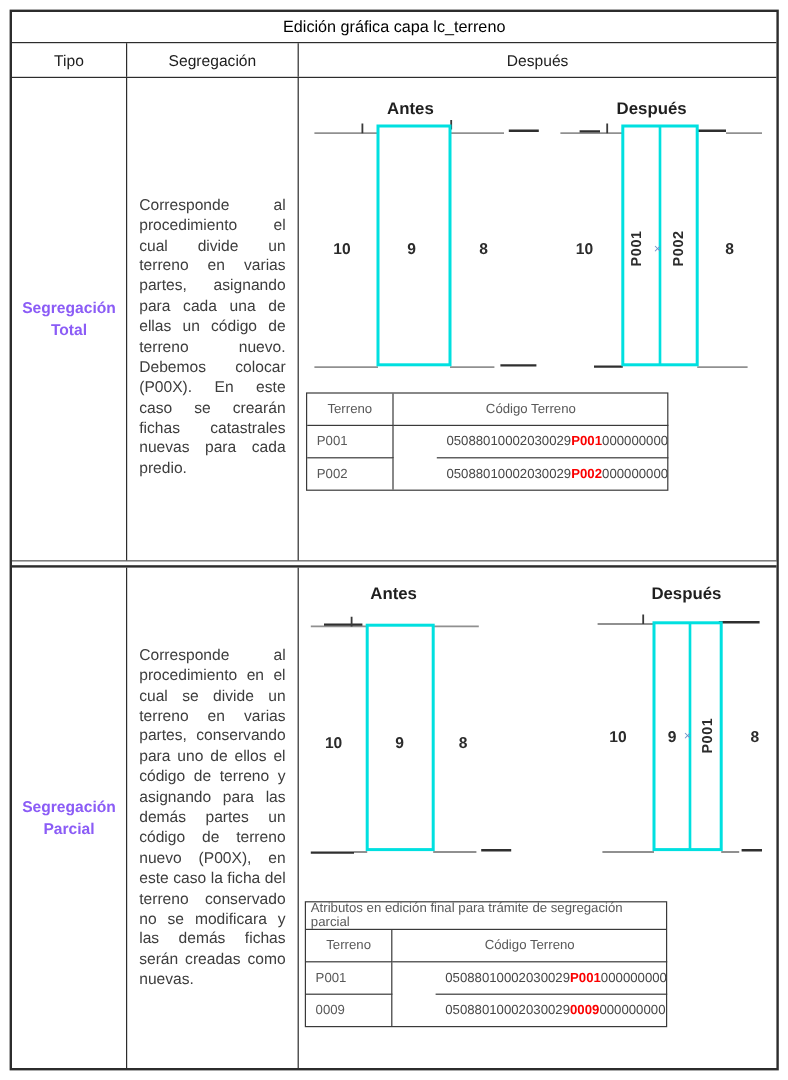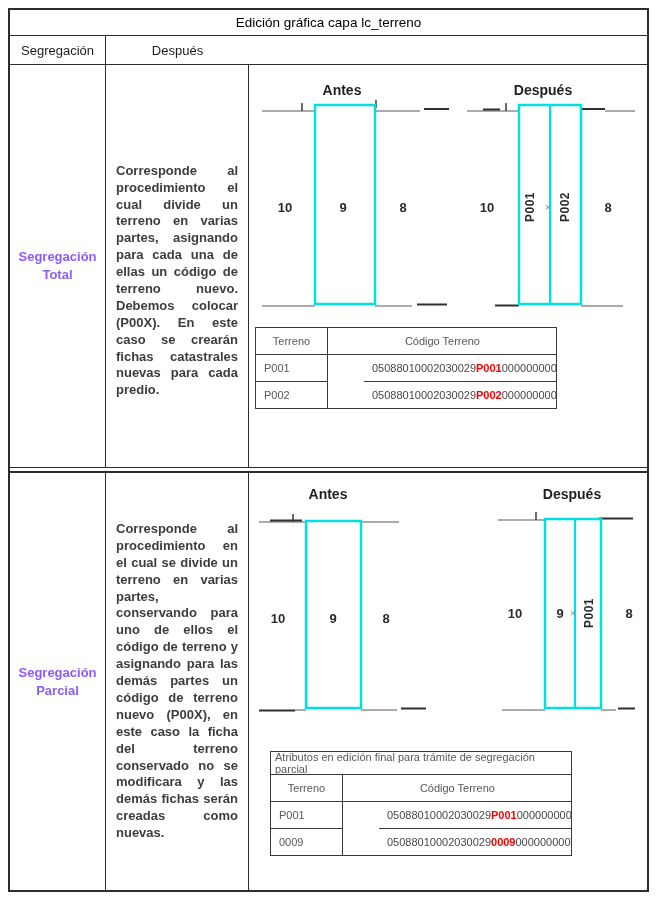--- a/index.html
+++ b/index.html
@@ -31,21 +31,21 @@
   .trow{display:grid;grid-template-columns:96px 143px 1fr;}
   .trow.r1{height:402px;border-bottom:1px solid var(--border-dark,#2c2c2c);}
   .gap{height:3px;background:#fff;}
   .trow.r2{flex:1;border-top:2px solid var(--border-dark,#2c2c2c);}
   .cell{border-right:1px solid var(--border-dark,#2c2c2c);position:relative;overflow:hidden;}
   .cell:last-child{border-right:none;}
   .tipo{
     display:flex;align-items:center;justify-content:center;text-align:center;
     font-weight:bold;font-size:13px;color:#8b5cf6;padding:0 6px;line-height:1.35;
   }
-  .desc{display:flex;align-items:center;padding:0 10px;font-weight:bold;}
+  .desc{display:flex;align-items:center;padding:0 10px;}
   .desc.lower{padding-top:30px;}
   .desc p{margin:0;font-size:13px;line-height:1.3;color:#3d3d3d;text-align:justify;}
   .diagram{position:absolute;left:0;top:8px;}
   
   .gline{stroke:var(--line-gray,#909090);stroke-width:1.5;fill:none;}
   .dline{stroke:#2f2f2f;stroke-width:2;fill:none;}
   .tick{stroke:#3a3a3a;stroke-width:1.5;}
   .parcel{fill:none;stroke:var(--parcel-cyan,#00e0e0);stroke-width:2.5;}
   .pdiv{stroke:var(--parcel-cyan,#00e0e0);stroke-width:2.2;}
   .dtitle{font-family:"Liberation Sans",sans-serif;font-weight:bold;font-size:14px;fill:#1f1f1f;}
@@ -71,20 +71,21 @@
   .code .red{color:var(--code-red,#fb0000);font-weight:bold;}
 </style>
 </head>
 <body>
 
 <div class="sheet">
 
   <div class="title-bar">Edición gráfica capa lc_terreno</div>
 
   <div class="head-row">
+    <div class="head-cell">Tipo</div>
     <div class="head-cell">Segregación</div>
     <div class="head-cell">Después</div>
   </div>
 
   <div class="trow r1">
     <div class="cell tipo">Segregación Total</div>
     <div class="cell desc lower">
       <p>Corresponde al procedimiento el cual divide un terreno en varias partes, asignando para cada una de ellas un código de terreno nuevo. Debemos colocar (P00X). En este caso se crearán fichas catastrales nuevas para cada predio.</p>
     </div>
     <div class="cell">
@@ -186,21 +187,21 @@
         </g>
         <rect class="parcel" x="296" y="38" width="56" height="189"></rect>
         <line class="pdiv" x1="326" y1="38" x2="326" y2="227"></line>
         <text class="num" x="266" y="137" text-anchor="middle">10</text>
         <text class="num" x="311" y="137" text-anchor="middle">9</text>
         <text class="marker" x="324" y="136" text-anchor="middle">×</text>
         <text class="plabel" x="340" y="132" dy="4" text-anchor="middle" transform="rotate(-90 340 132)">P001</text>
         <text class="num" x="380" y="137" text-anchor="middle">8</text>
       </svg>
 
-      <div class="attr-table" style="left:21px;top:278px;">
+      <div class="attr-table" style="left:5px;top:278px;">
         <div class="attr-title">Atributos en edición final para trámite de segregación parcial</div>
         <div class="attr-grid">
           <div class="ah">Terreno</div>
           <div class="ah">Código Terreno</div>
           <div class="ad">P001</div>
           <div class="ad code">
               <span>05088010002030029</span>
               <span class="red">P001</span>
               <span>000000000</span>
             </div>

